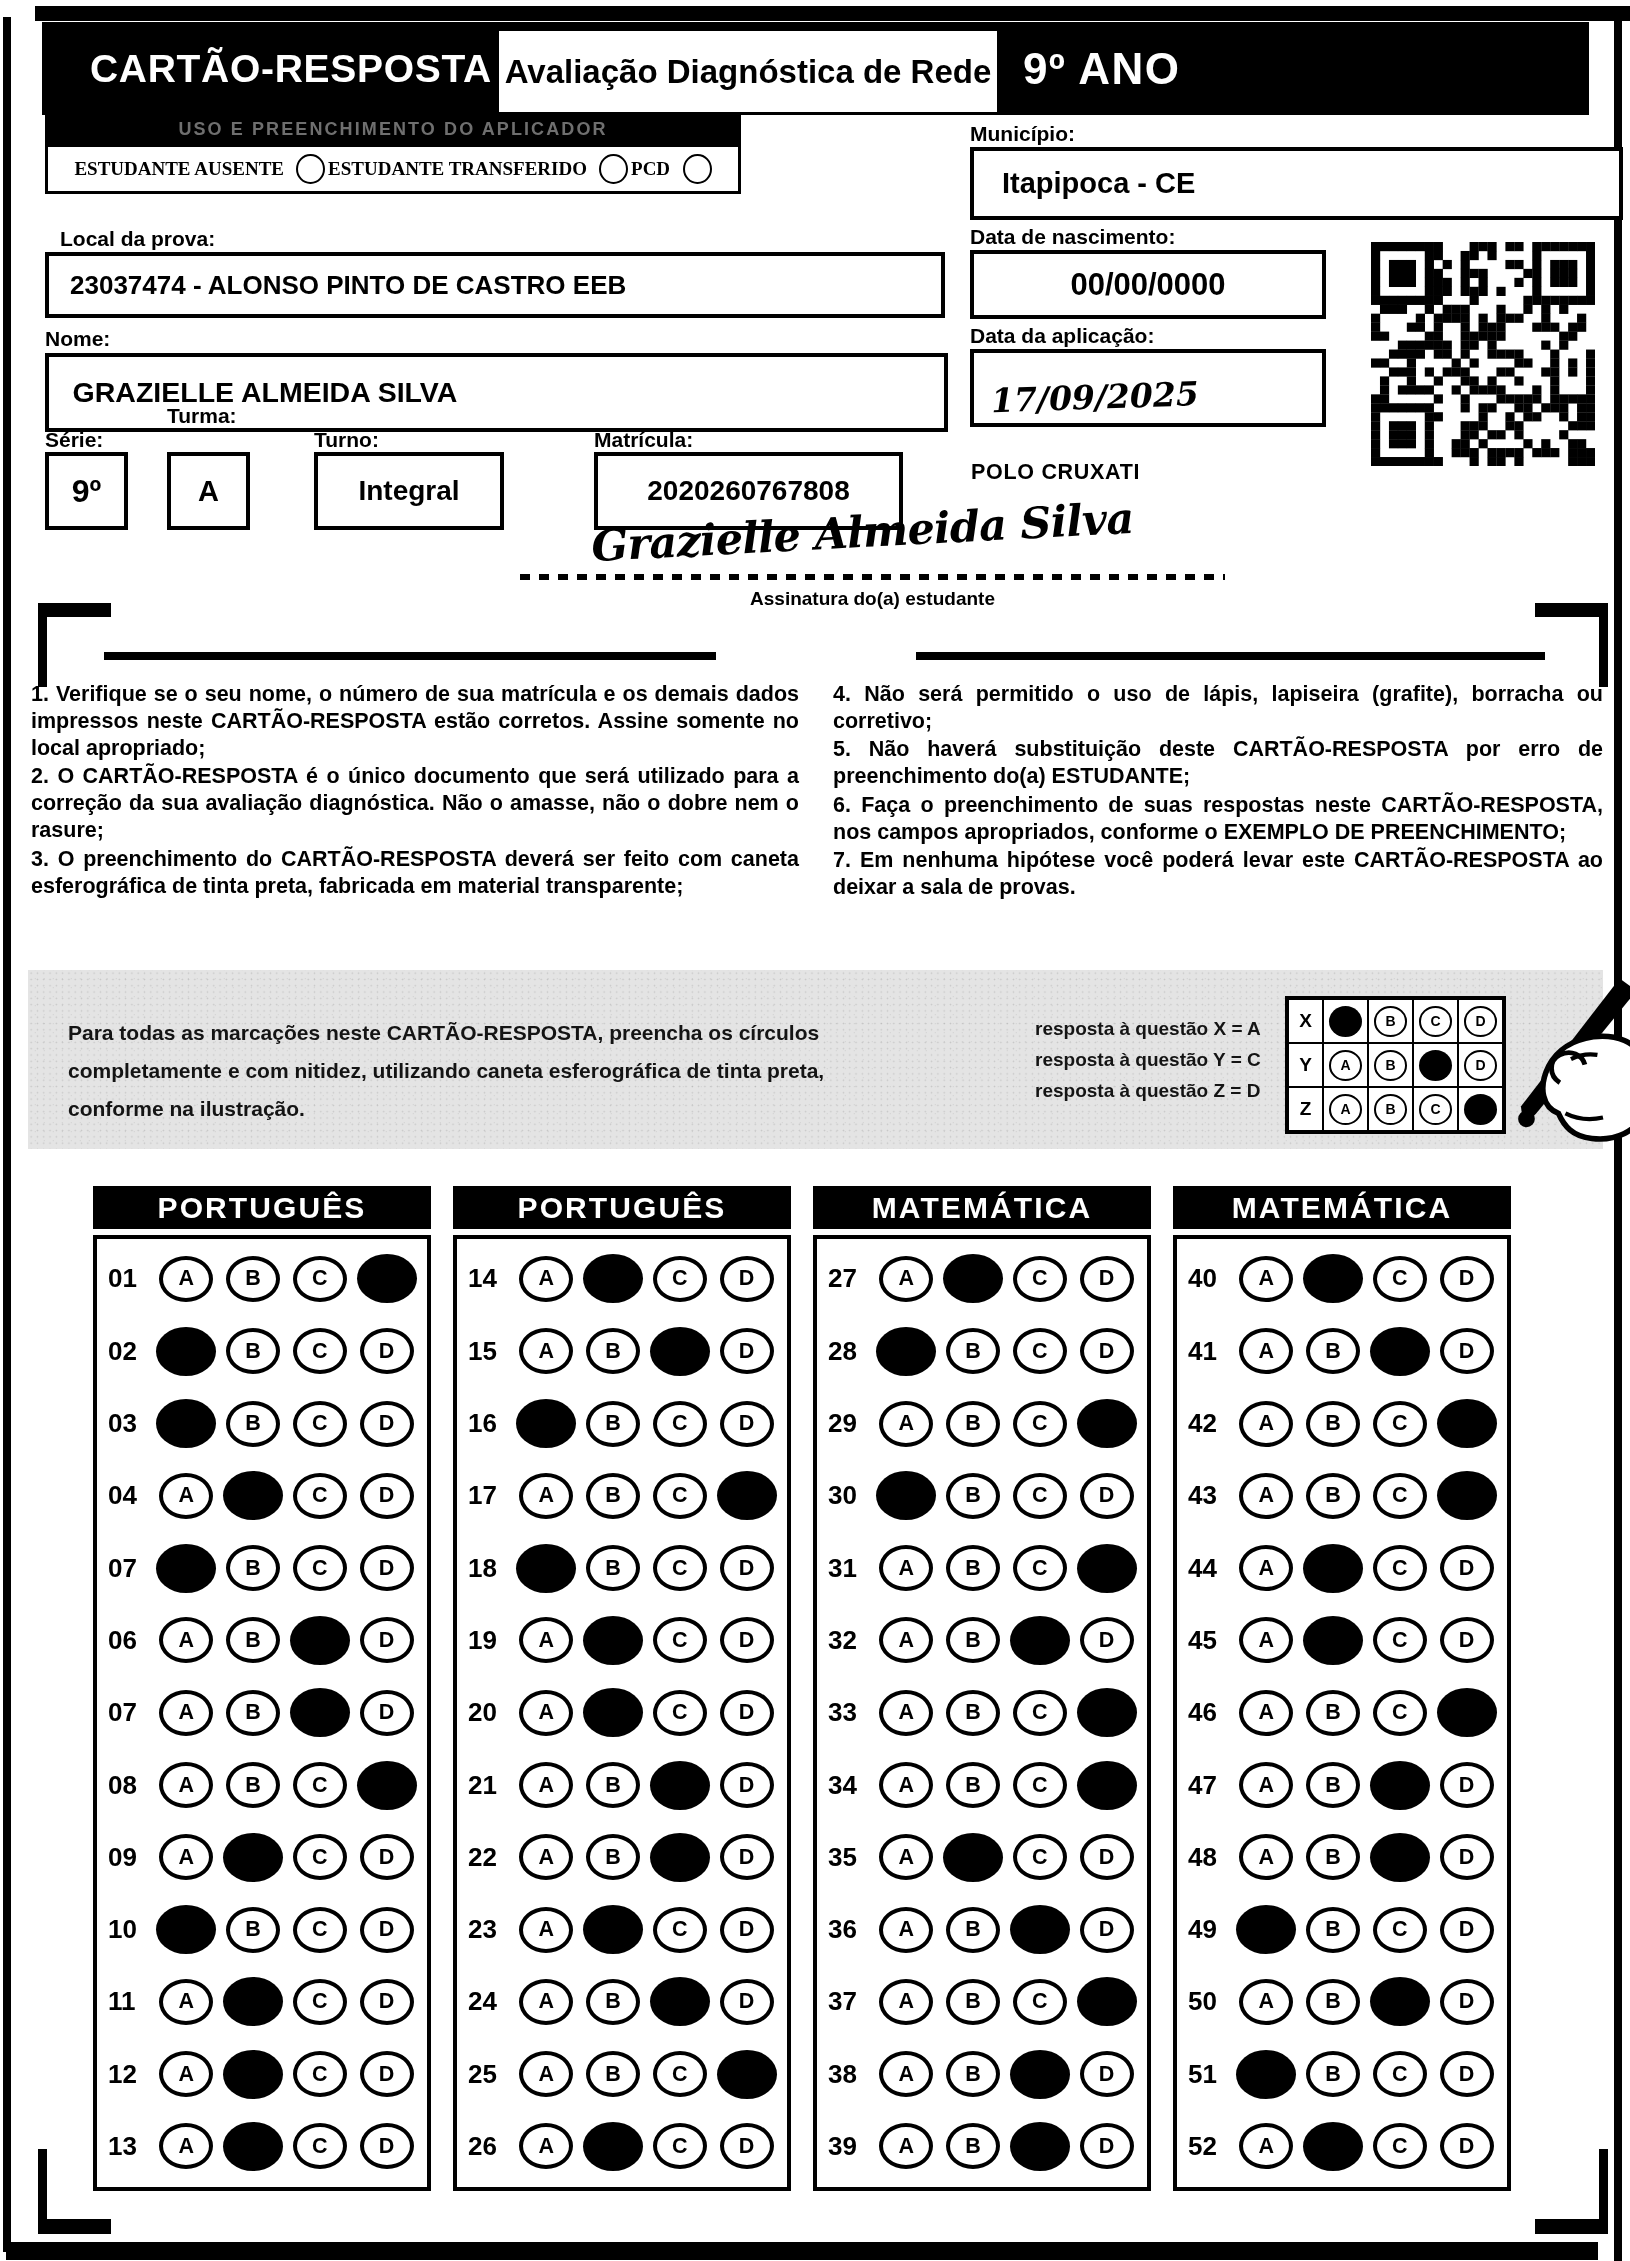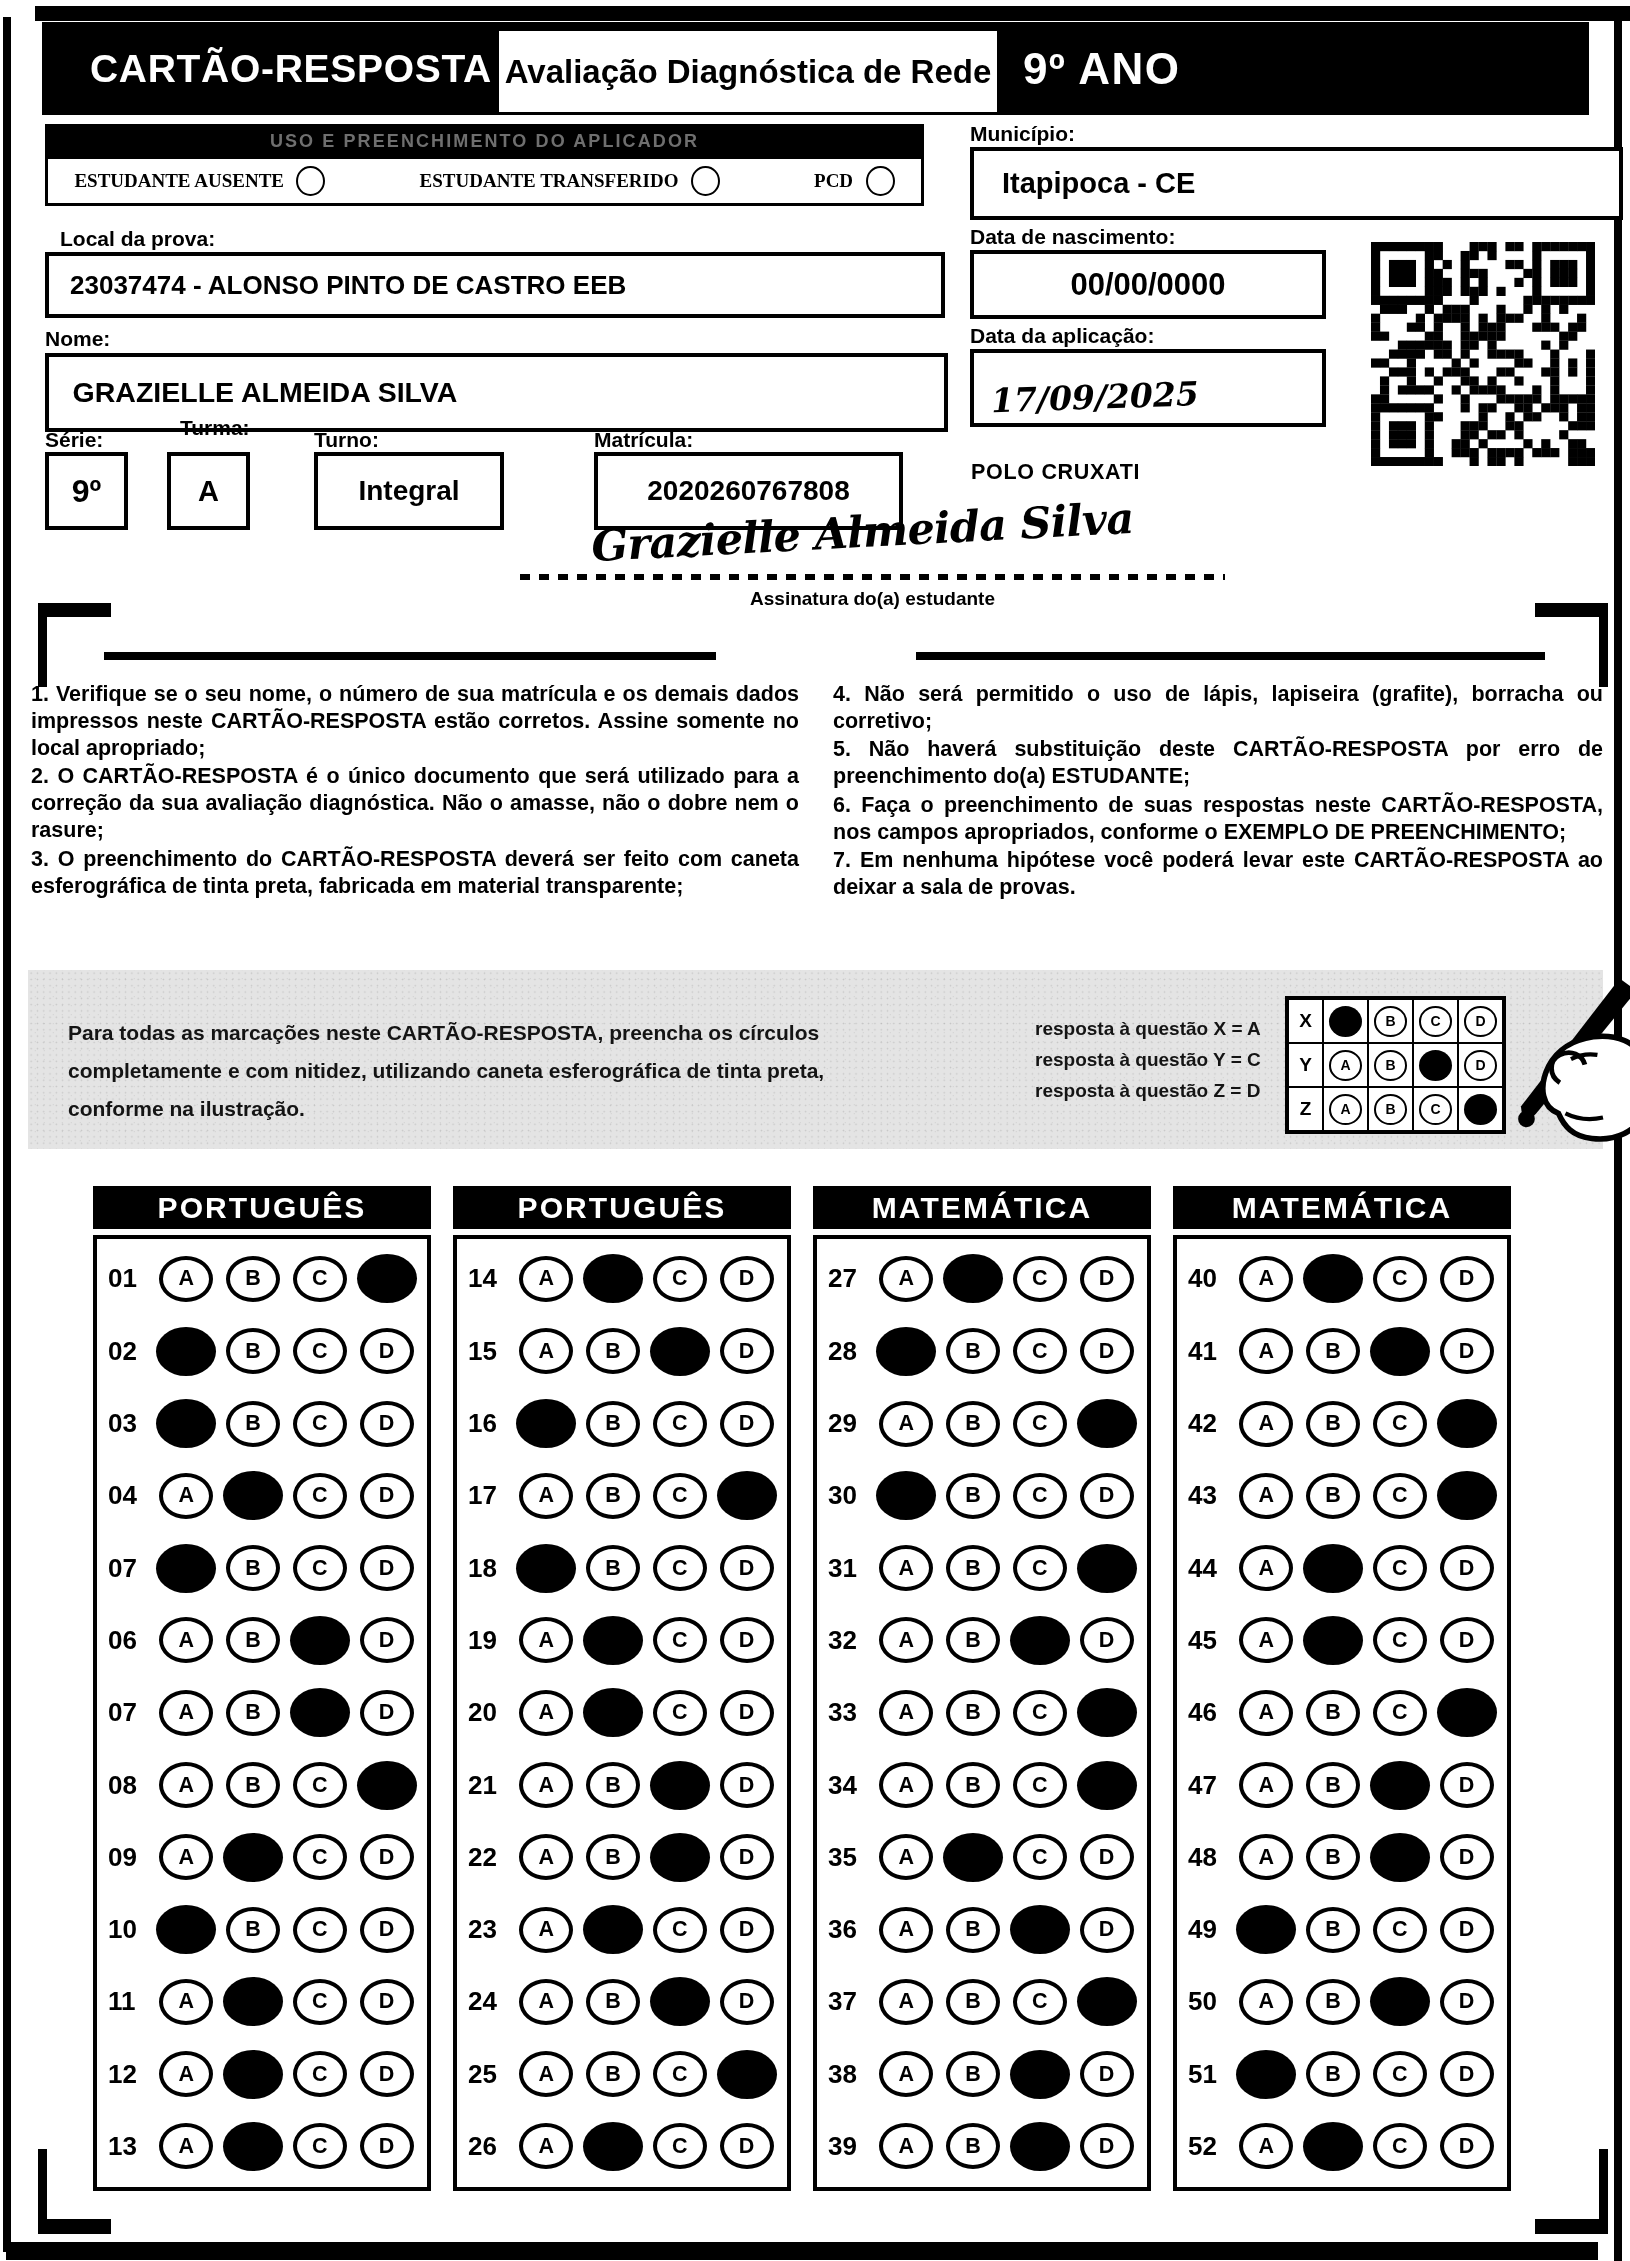--- a/index.html
+++ b/index.html
@@ -21,21 +21,21 @@
   .hdrbar{position:absolute;left:42px;top:22px;width:1547px;height:93px;background:#000;}
   .hdr-card{position:absolute;left:90px;top:22px;height:93px;display:flex;align-items:center;
             color:#fff;font-size:39px;font-weight:700;letter-spacing:0.7px;}
   .hdr-white{position:absolute;left:496px;top:28px;width:498px;height:81px;background:#fff;
              border:3.5px solid #000;display:flex;align-items:center;justify-content:center;
              font-size:33px;font-weight:700;}
   .hdr-grade{position:absolute;left:1023px;top:22px;height:93px;display:flex;align-items:center;
              color:#fff;font-size:44px;font-weight:700;letter-spacing:1.4px;}
 
   
-  .apl{position:absolute;left:45px;top:124px;width:879px;height:88px;}
+  .apl{position:absolute;left:45px;top:112px;width:696px;height:88px;}
   .apl-head{height:35px;background:#000;display:flex;align-items:center;justify-content:center;
             color:#6f6f6f;font-size:18px;font-weight:700;letter-spacing:2.1px;}
   .apl-body{height:44px;border:3.5px solid #000;border-top:none;display:flex;align-items:center;
             justify-content:space-between;padding:0 26.4px;background:#fff;}
   .apl-item{display:flex;align-items:center;gap:12.5px;font-size:19px;font-weight:700;font-family:Liberation Serif, serif;}
   .apl-circle{width:25px;height:26.4px;border:2.8px solid #000;border-radius:50%;background:#fff;}
 
   
   .lbl{position:absolute;font-size:21px;font-weight:700;white-space:nowrap;}
   .fbox{position:absolute;background:#fff;border:4.2px solid #000;display:flex;align-items:center;
@@ -148,21 +148,21 @@
   </div>
 
   <div class="lbl" style="left:60px;top:227px;">Local da prova:</div>
   <div class="fbox fb-local">23037474 - ALONSO PINTO DE CASTRO EEB</div>
 
   <div class="lbl" style="left:45px;top:327px;">Nome:</div>
   <div class="fbox fb-nome">GRAZIELLE ALMEIDA SILVA</div>
 
   <div class="lbl" style="left:45px;top:428px;">Série:</div>
   <div class="fbox fb-serie">9º</div>
-  <div class="lbl" style="left:167px;top:416px;margin-left:13px;">Turma:</div>
+  <div class="lbl" style="left:167px;top:404px;">Turma:</div>
   <div class="fbox fb-turma">A</div>
   <div class="lbl" style="left:314px;top:428px;">Turno:</div>
   <div class="fbox fb-turno">Integral</div>
   <div class="lbl" style="left:594px;top:428px;">Matrícula:</div>
   <div class="fbox fb-matricula">2020260767808</div>
 
   <div class="lbl" style="left:970px;top:122px;">Município:</div>
   <div class="fbox fb-municipio">Itapipoca - CE</div>
 
   <div class="lbl" style="left:970px;top:225px;">Data de nascimento:</div>

